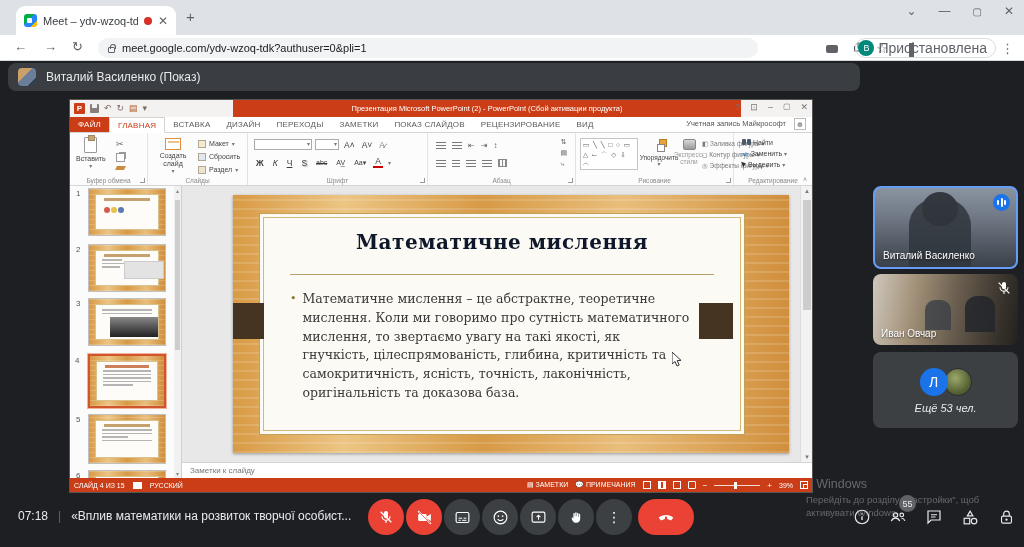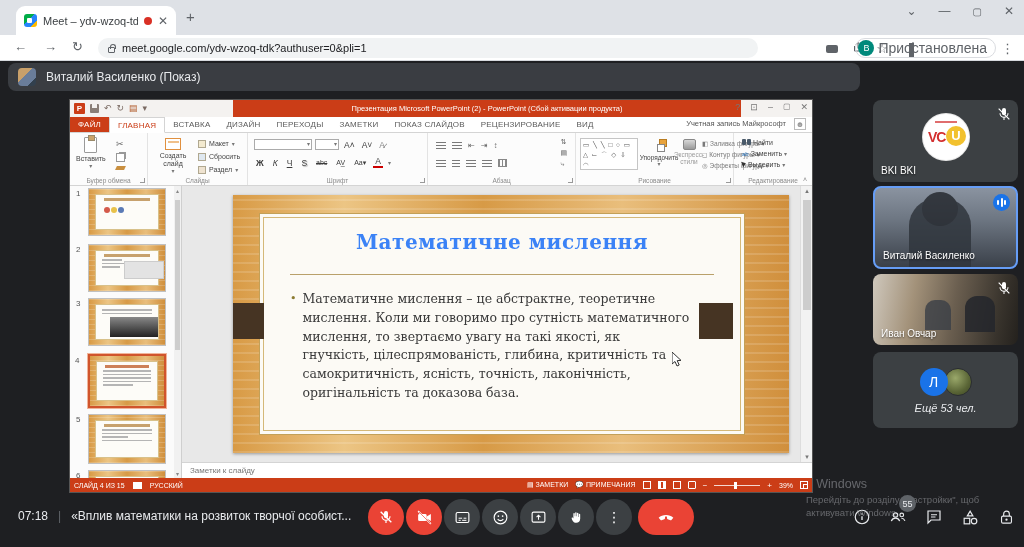--- a/index.html
+++ b/index.html
@@ -97,21 +97,21 @@
 
   
   #ppt-canvas { position:absolute; left:112px; top:86px; width:630px; height:276px; background:#e8e8e8; overflow:hidden; }
   #slide { position:absolute; left:51px; top:9px; width:556px; height:258px;
       background:
       repeating-linear-gradient(0deg, rgba(255,255,255,.14) 0 2px, transparent 2px 9px),
       linear-gradient(90deg,#d89a45,#eCC584 20%,#d79a46 45%,#e9be7c 70%,#d08f3c 100%);
       box-shadow:0 1px 3px rgba(0,0,0,.35);}
   #slide-inner { position:absolute; left:26px; right:44px; top:18px; bottom:18px; background:#fcfaf5; border:1px solid #c2a058; }
   #slide-inner:before { content:""; position:absolute; inset:3px; border:1px solid #d4b878; pointer-events:none;}
-  #slide-title { position:absolute; left:0; right:0; top:16px; text-align:center; font-family:"DejaVu Serif",serif; font-weight:bold; font-size:20px; color:#3b82f6; letter-spacing:.5px;}
+  #slide-title { position:absolute; left:0; right:0; top:16px; text-align:center; font-family:"DejaVu Serif",serif; font-weight:bold; font-size:20px; color:#0f172a; letter-spacing:.5px;}
   #slide-rule { position:absolute; left:30px; right:30px; top:60px; height:1px; background:#b9a06a; }
   #slide-body { position:absolute; left:30px; top:76px; width:400px; display:flex; gap:6px; font-family:"DejaVu Serif",serif; font-size:12.5px; line-height:1.5; color:#3a3a3a;}
   #slide-body .bu { color:#8a7a30; font-size:11px; line-height:1.7;}
   .sideblk { position:absolute; width:31px; height:36px; background:#463423; top:108px; }
   #cv-scroll { position:absolute; right:0; top:0; width:12px; height:276px; background:#f2f2f2; border-left:1px solid #ddd;}
   #cv-scroll .ar { position:absolute; left:0; width:12px; text-align:center; font-size:7px; color:#777;}
   #cv-scroll .th { position:absolute; left:2px; top:14px; width:8px; height:110px; background:#cdcdcd;}
   #cursor { position:absolute; z-index:5; }
 
   
@@ -478,33 +478,20 @@
         <span class="zoomline">
             <i></i>
           </span>
         <span style="font-size:8px;">+</span>
         <span>39%</span>
         <span class="fitic"></span>
       </span>
     </div>
   </div>
 
-  <div class="tile" id="tile1" style="top:100px; height:82px;">
-    <svg class="micoff" viewBox="0 0 24 24">
-      <path d="M12 3a3 3 0 0 1 3 3v5a3 3 0 0 1-6 0V6a3 3 0 0 1 3-3z" fill="#fff"></path>
-      <path d="M6 11a6 6 0 0 0 12 0M12 17v4" stroke="#fff" stroke-width="1.6" fill="none"></path>
-      <path d="M4 4l16 16" stroke="#fff" stroke-width="1.8"></path>
-    </svg>
-    <div class="vcu">
-      <span class="tl"></span>
-      <span class="vc">VC</span>
-      <span class="uc">U</span>
-    </div>
-    <span class="name">BKI BKI</span>
-  </div>
 
   <div class="tile" id="tile2" style="top:186px; height:83px;padding-left:12px;">
     <div class="sil"></div>
     <span class="speakic">
         <i style="height:5px;"></i>
         <i style="height:9px;"></i>
         <i style="height:5px;"></i>
       </span>
     <span class="name">Виталий Василенко</span>
   </div>

